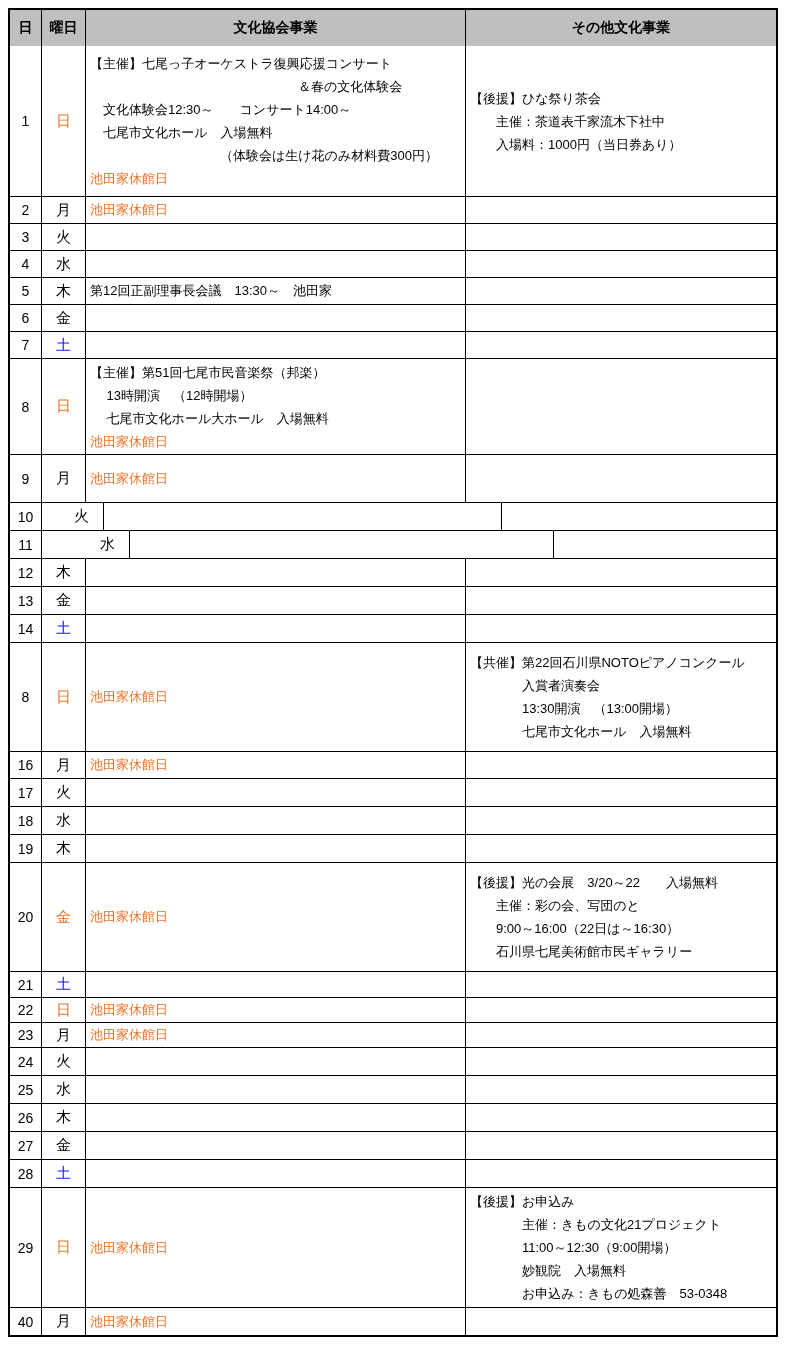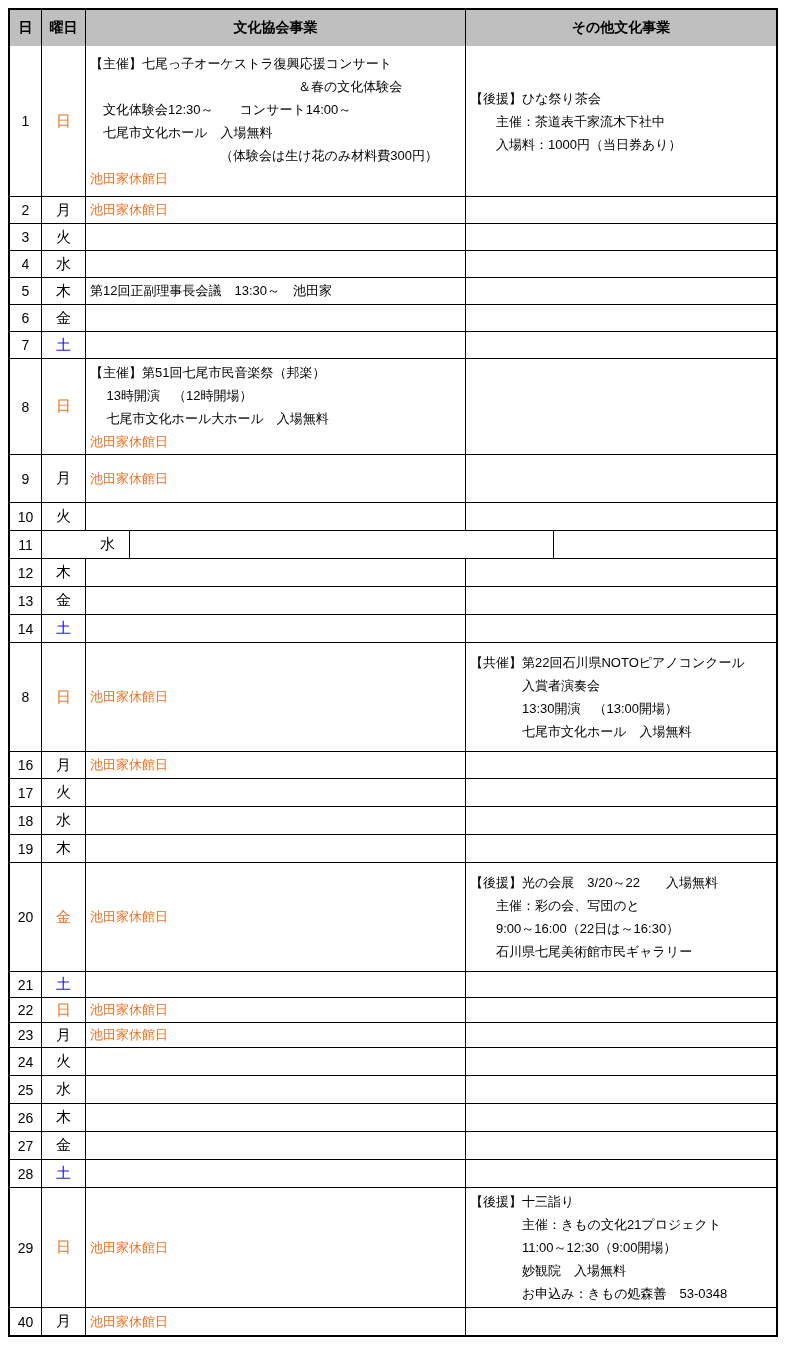--- a/index.html
+++ b/index.html
@@ -114,21 +114,21 @@
         <div class="cell txt-cell"></div>
       </div>
       <div class="row" style="height: 48px;">
         <div class="cell day-cell">9</div>
         <div class="cell wd-cell" style="color: rgb(0, 0, 0);">月</div>
         <div class="cell txt-cell single">
           <div class="ln" style="color: rgb(237, 112, 35);">池田家休館日</div>
         </div>
         <div class="cell txt-cell"></div>
       </div>
-      <div class="row" style="height: 28px;">
+      <div class="row" style="height: 28px; gap: 18px;">
         <div class="cell day-cell">10</div>
         <div class="cell wd-cell" style="color: rgb(0, 0, 0);">火</div>
         <div class="cell txt-cell"></div>
         <div class="cell txt-cell"></div>
       </div>
       <div class="row" style="height: 28px; gap: 44px;">
         <div class="cell day-cell">11</div>
         <div class="cell wd-cell" style="color: rgb(0, 0, 0);">水</div>
         <div class="cell txt-cell"></div>
         <div class="cell txt-cell"></div>
@@ -255,21 +255,21 @@
         <div class="cell txt-cell"></div>
         <div class="cell txt-cell"></div>
       </div>
       <div class="row" style="height: 120px;">
         <div class="cell day-cell">29</div>
         <div class="cell wd-cell" style="color: rgb(237, 112, 35);">日</div>
         <div class="cell txt-cell single">
           <div class="ln" style="color: rgb(237, 112, 35);">池田家休館日</div>
         </div>
         <div class="cell txt-cell">
-          <div class="ln">【後援】十三詣り</div>
+          <div class="ln">【後援】お申込み</div>
           <div class="ln">　　　　主催：きもの文化21プロジェクト</div>
           <div class="ln">　　　　11:00～12:30（9:00開場）</div>
           <div class="ln">　　　　妙観院　入場無料</div>
           <div class="ln">　　　　お申込み：きもの処森善　53-0348</div>
         </div>
       </div>
       <div class="row" style="height: 28px;">
         <div class="cell day-cell">40</div>
         <div class="cell wd-cell" style="color: rgb(0, 0, 0);">月</div>
         <div class="cell txt-cell single">

